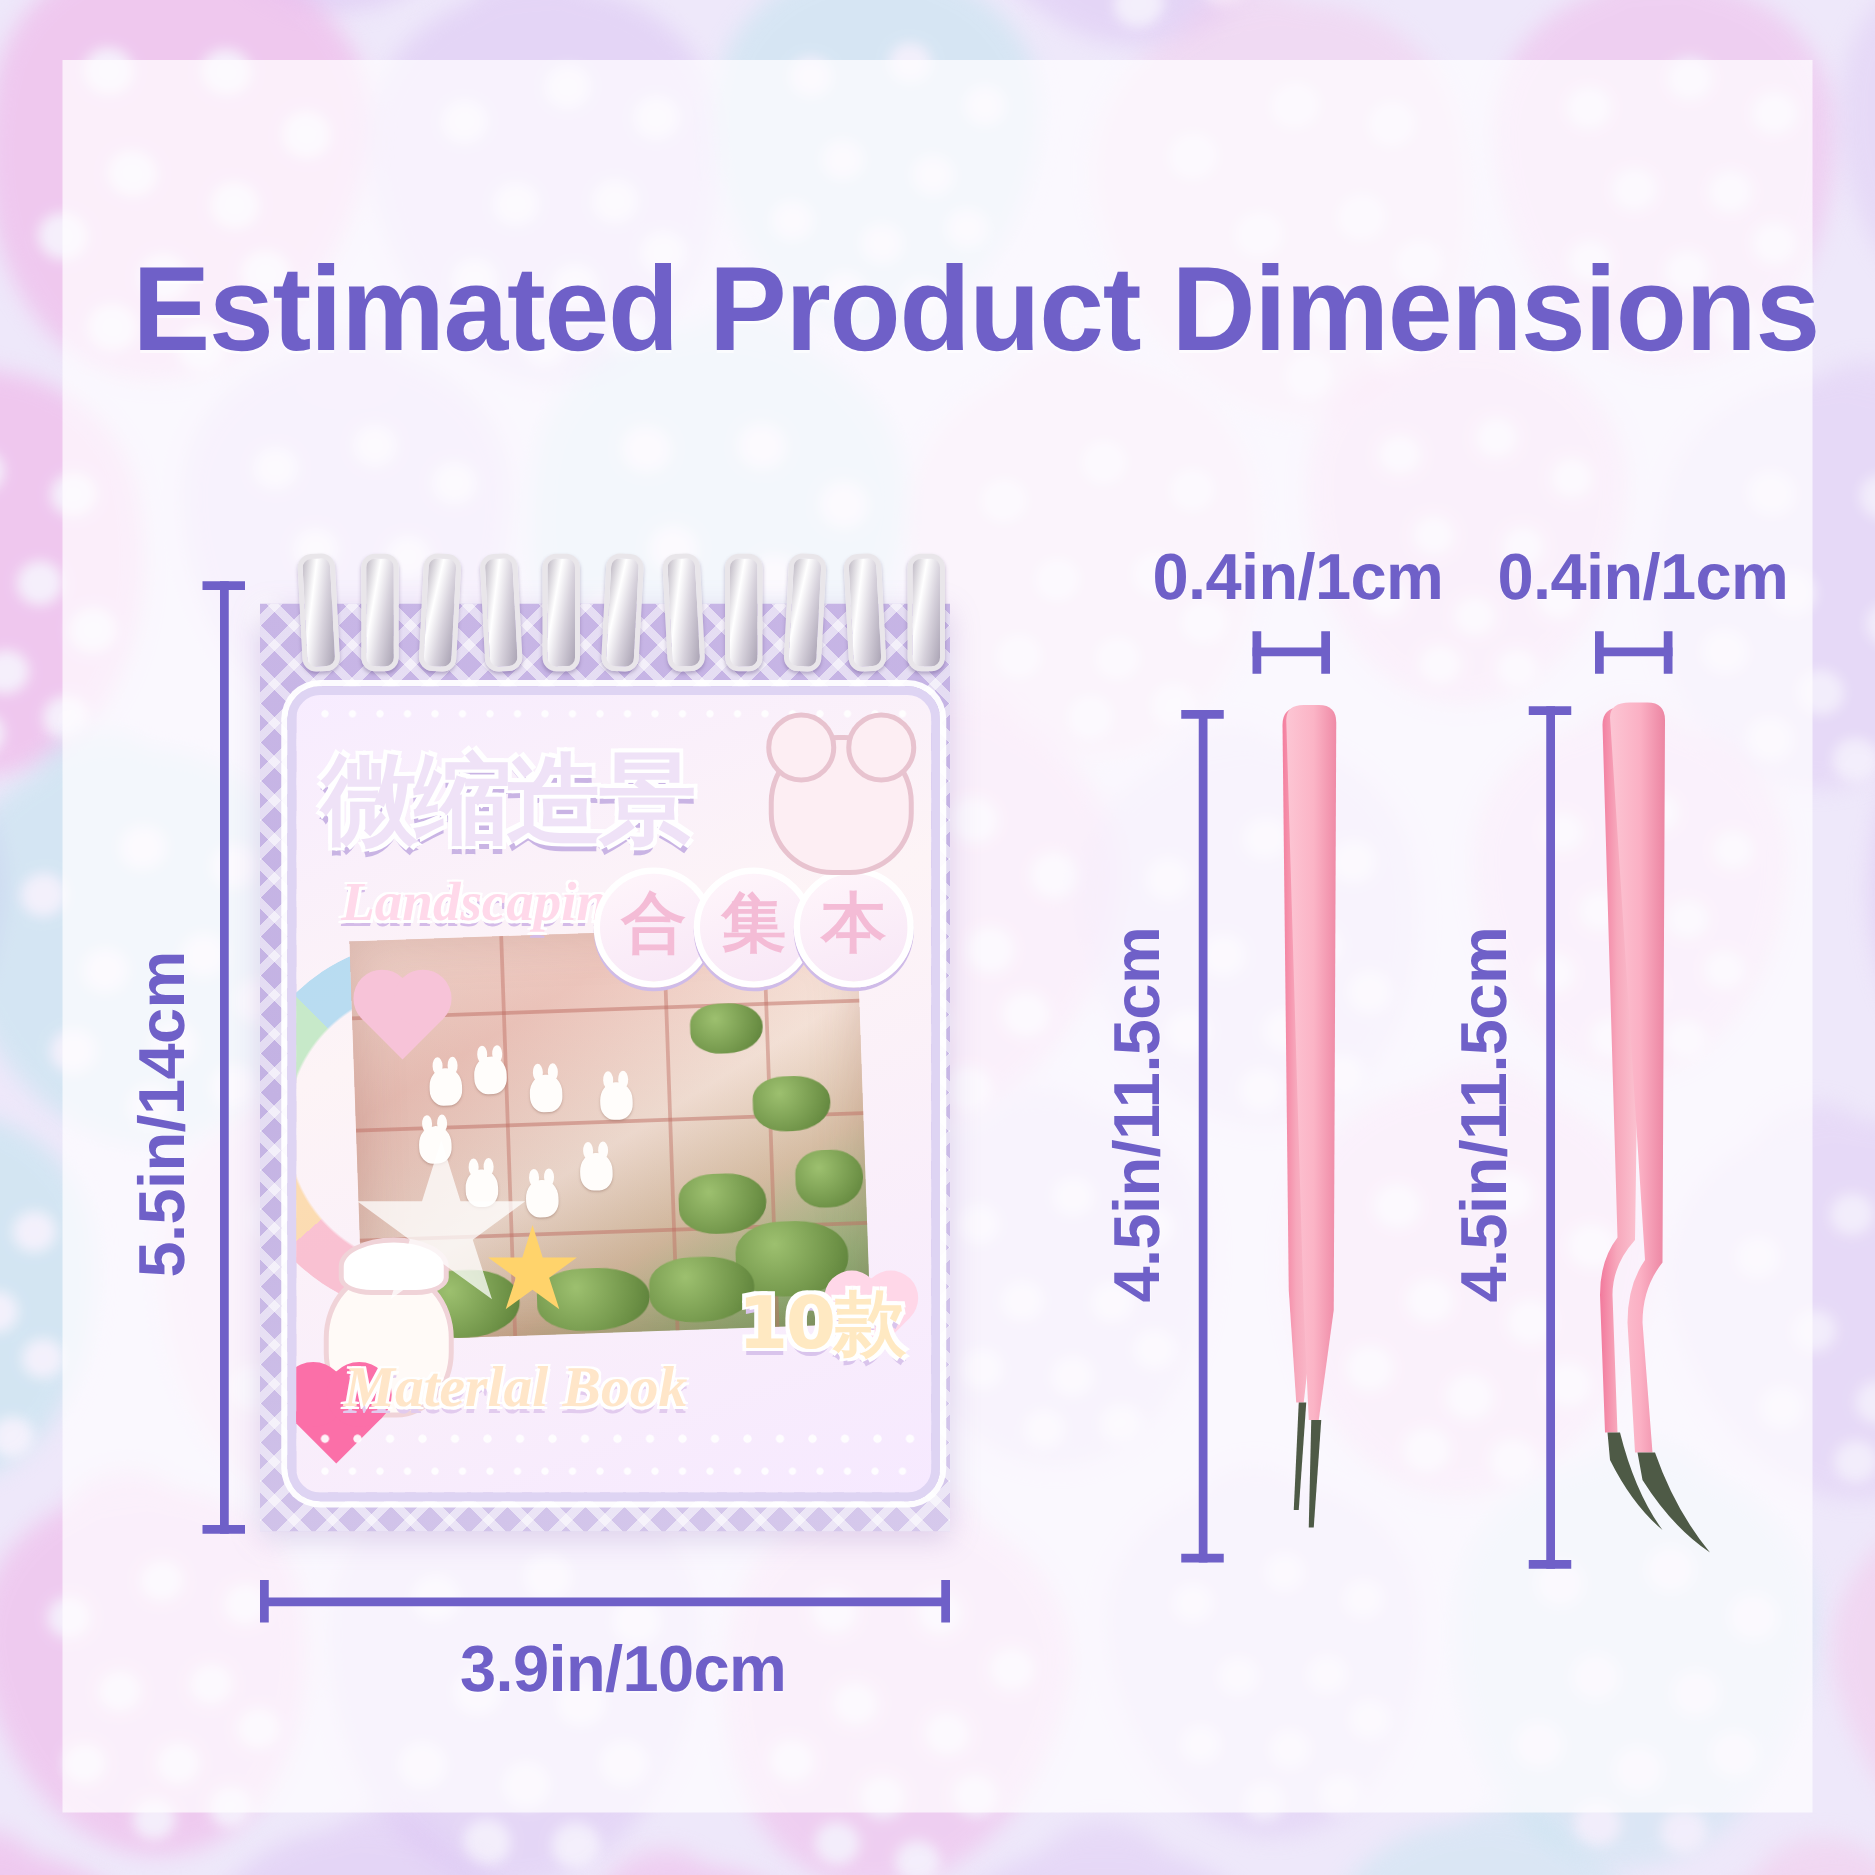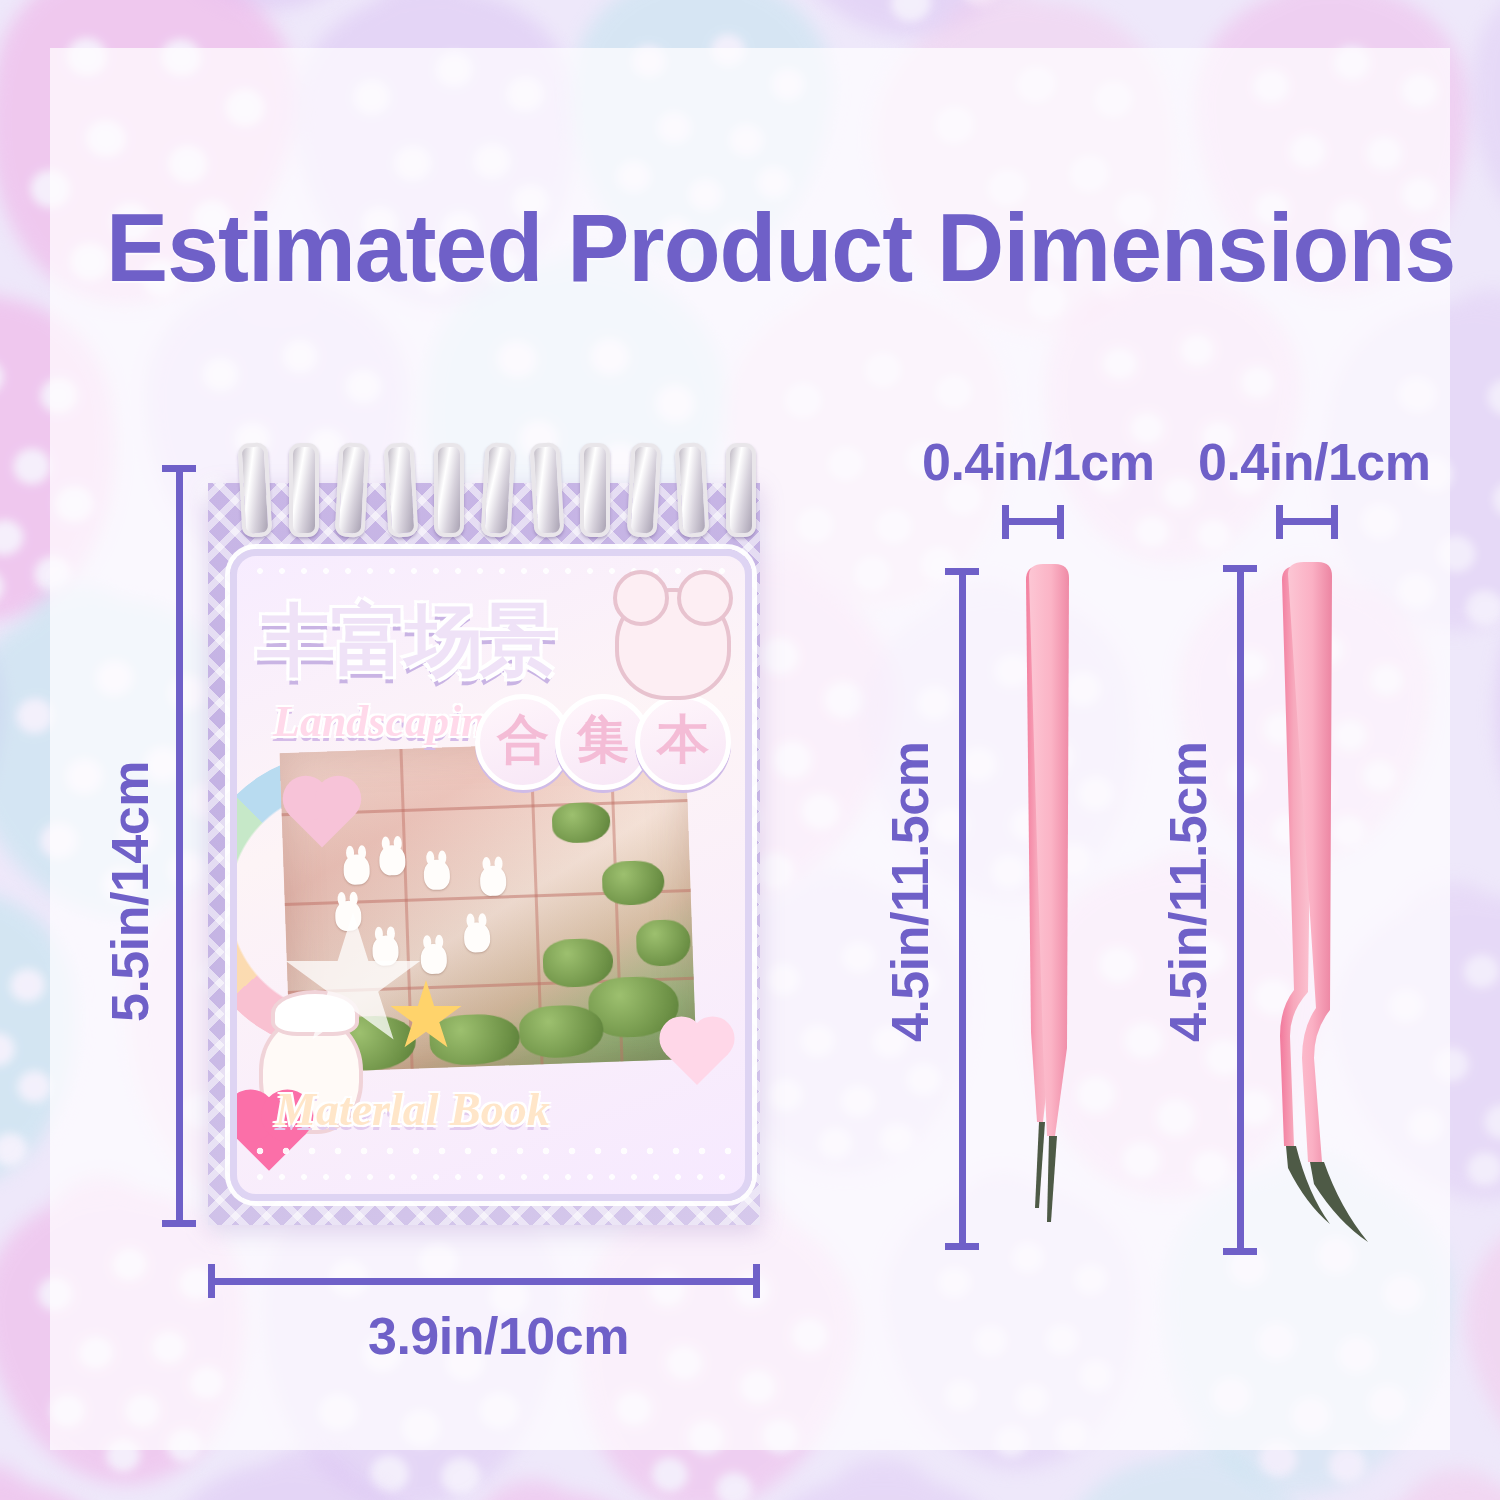--- a/index.html
+++ b/index.html
@@ -649,37 +649,38 @@
         <div class="moss" style="left: 256px; top: 196px; width: 70px; height: 48px;"></div>
         <div class="moss" style="left: 300px; top: 236px; width: 90px; height: 60px;"></div>
         <div class="moss" style="left: 230px; top: 262px; width: 84px; height: 52px;"></div>
         <div class="moss" style="left: 318px; top: 120px; width: 62px; height: 44px;"></div>
         <div class="moss" style="left: 270px; top: 60px; width: 58px; height: 40px;"></div>
         <div class="moss" style="left: 40px; top: 266px; width: 86px; height: 54px;"></div>
         <div class="moss" style="left: 140px; top: 268px; width: 90px; height: 50px;"></div>
         <div class="moss" style="left: 350px; top: 180px; width: 54px; height: 46px;"></div>
       </div>
 
-    <div class="ttl-cn">丰富场景</div>
+    <div class="ttl-cn">微缩造景</div>
     <div class="ttl-latin">Landscaping</div>
 
     <div class="ttl-badge" style="left:238px;">合</div>
     <div class="ttl-badge" style="left:318px;">集</div>
     <div class="ttl-badge" style="left:398px;">本</div>
 
     <div class="mouse"></div>
     <div class="chef"></div>
 
     <div class="star" style="left:152px;bottom:140px;width:74px;height:74px;background:#ffd36b;"></div>
     <div class="star" style="left:46px;top:356px;width:140px;height:140px;background:rgba(255,255,255,.75);border-radius:6px;"></div>
     <div class="heart" style="left:6px;bottom:34px;width:52px;height:52px;background:#fb6fa8;"></div>
     <div class="heart" style="right:26px;bottom:118px;width:44px;height:44px;background:#ffd7e8;"></div>
     <div class="heart" style="left:62px;top:236px;width:46px;height:46px;background:#f7c3d8;"></div>
 
     <div class="bot-script">Materlal Book</div>
+    <div class="bot-qty">10款</div>
     <div class="ribbon"></div>
   </div>
 </div>
 
 <div class="dimv" style="left:176px;top:465px;height:762px;"></div>
 <div class="cap-h" style="left:162px;top:465px;"></div>
 <div class="cap-h" style="left:162px;top:1220px;"></div>
 <div class="dlabel vert" style="left:100px;top:1022px;">5.5in/14cm</div>
 
 <div class="dimh" style="left:208px;top:1278px;width:552px;"></div>

